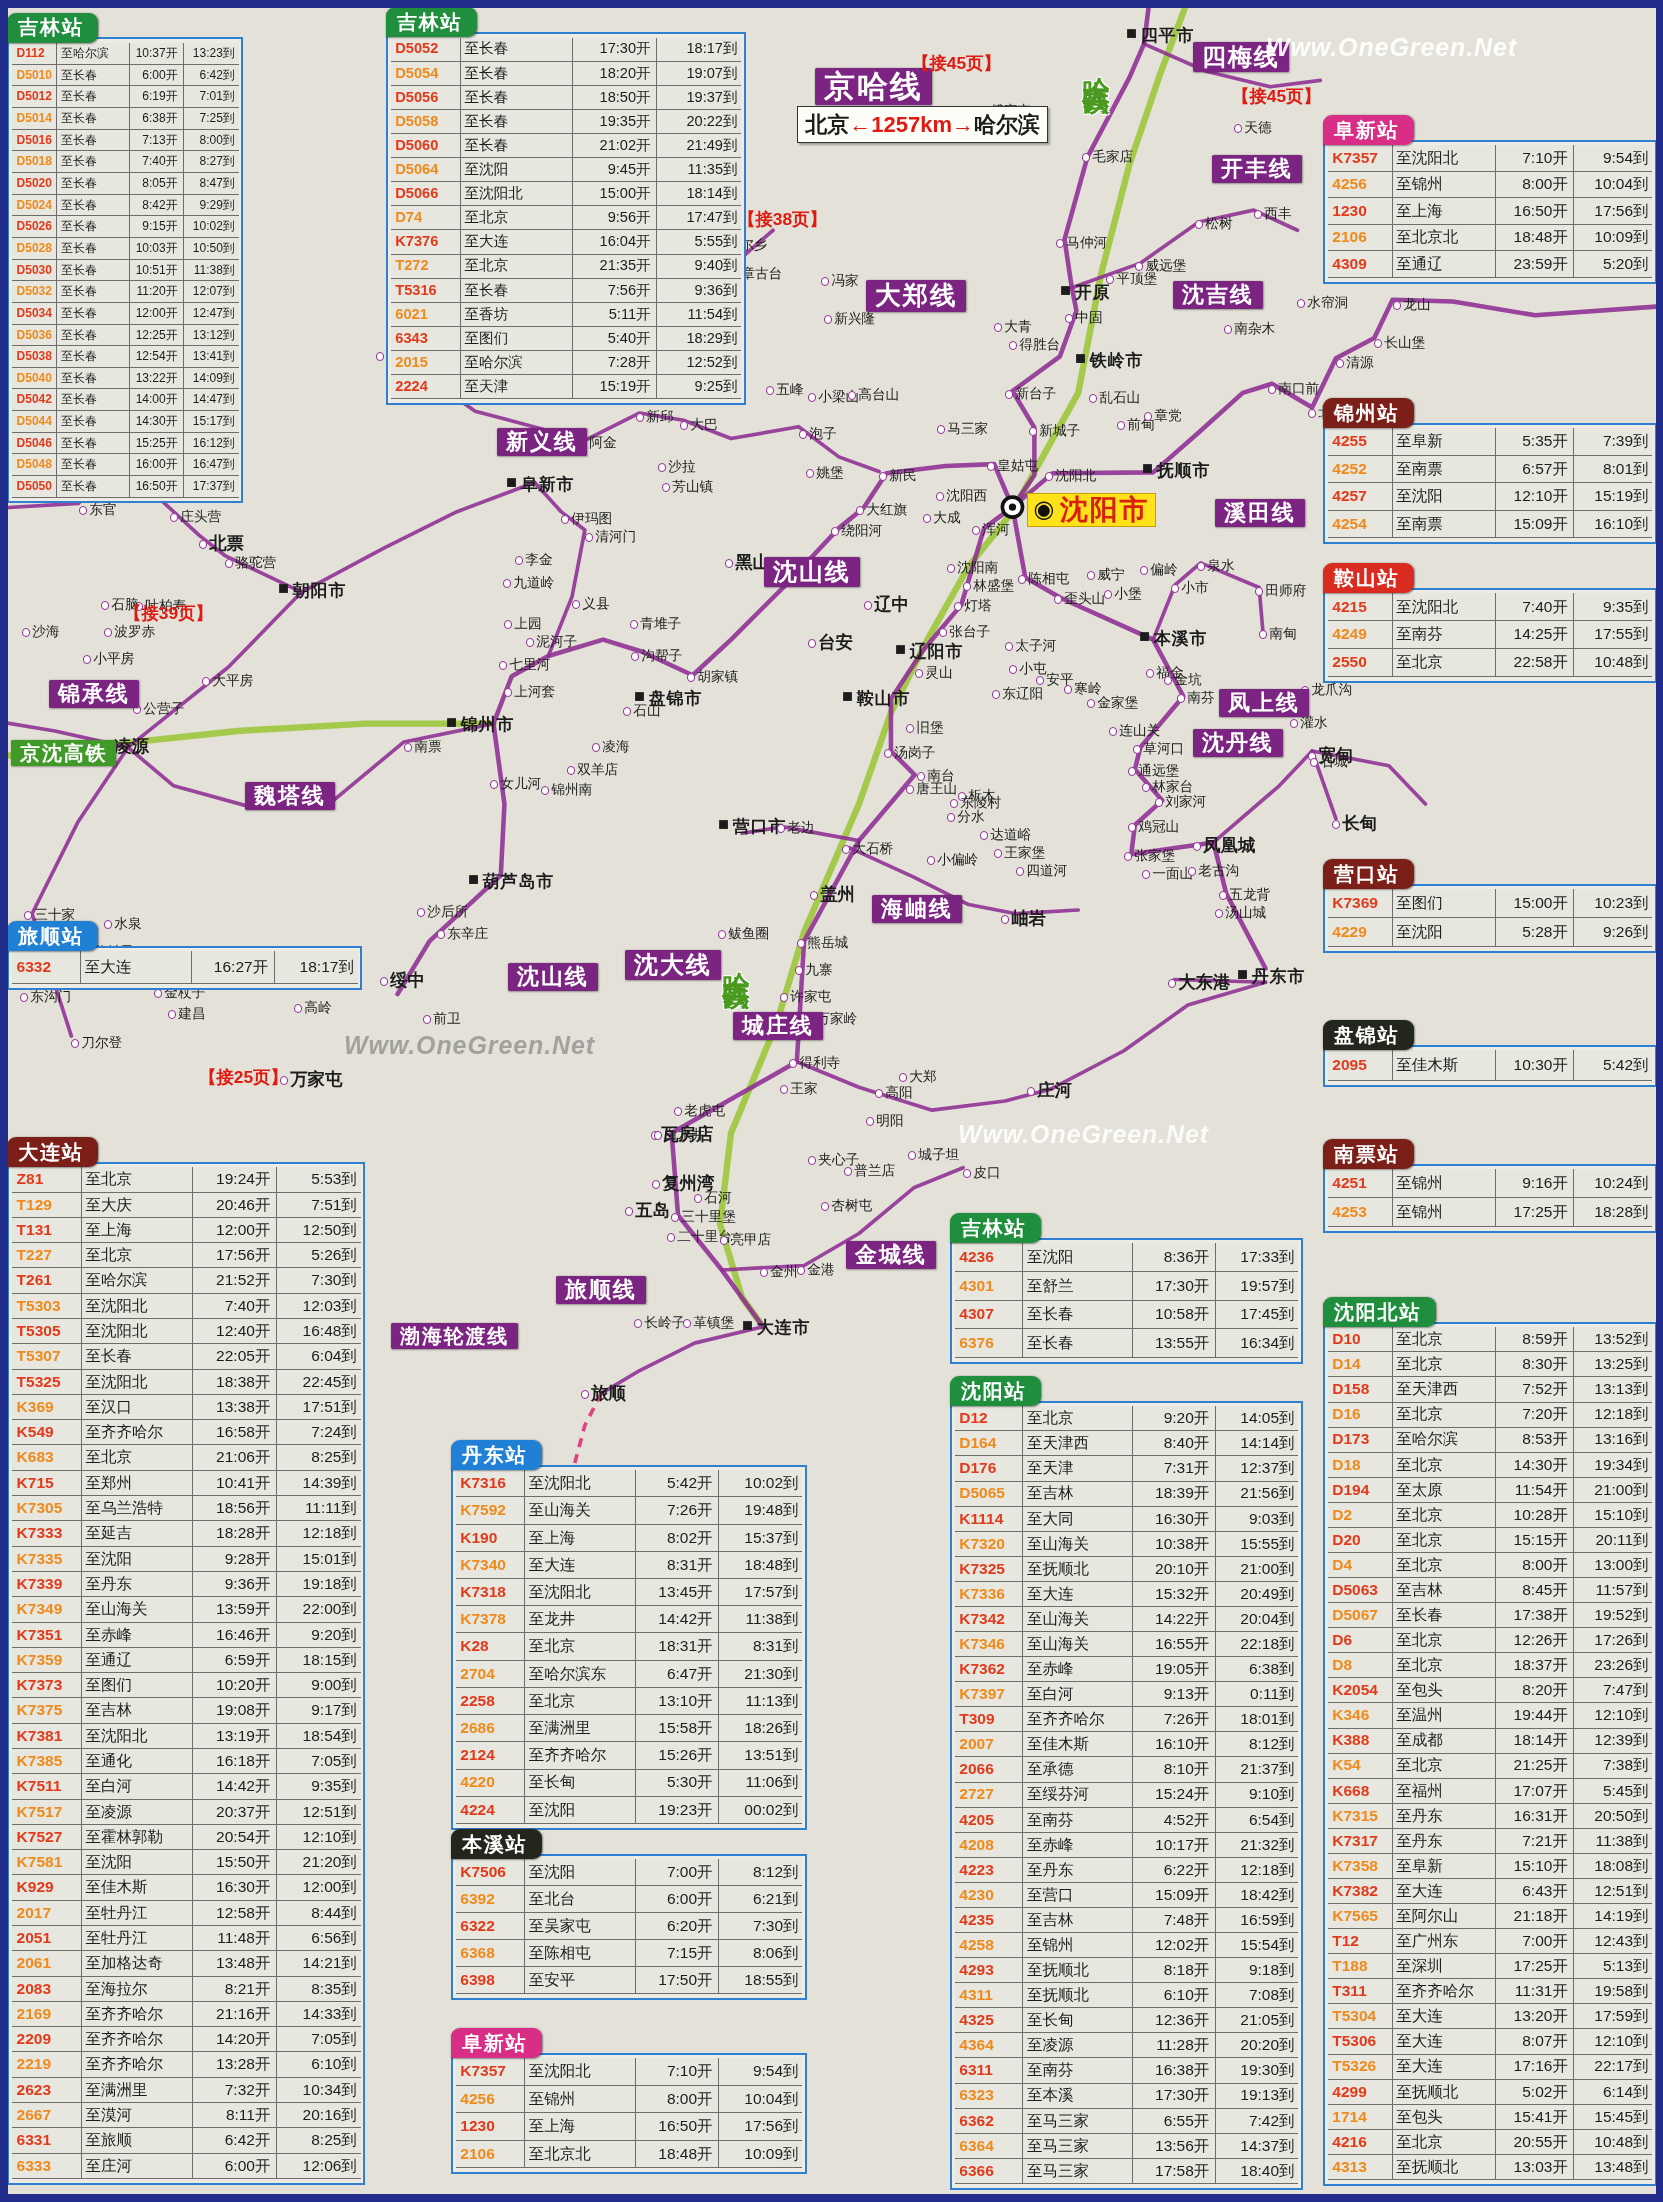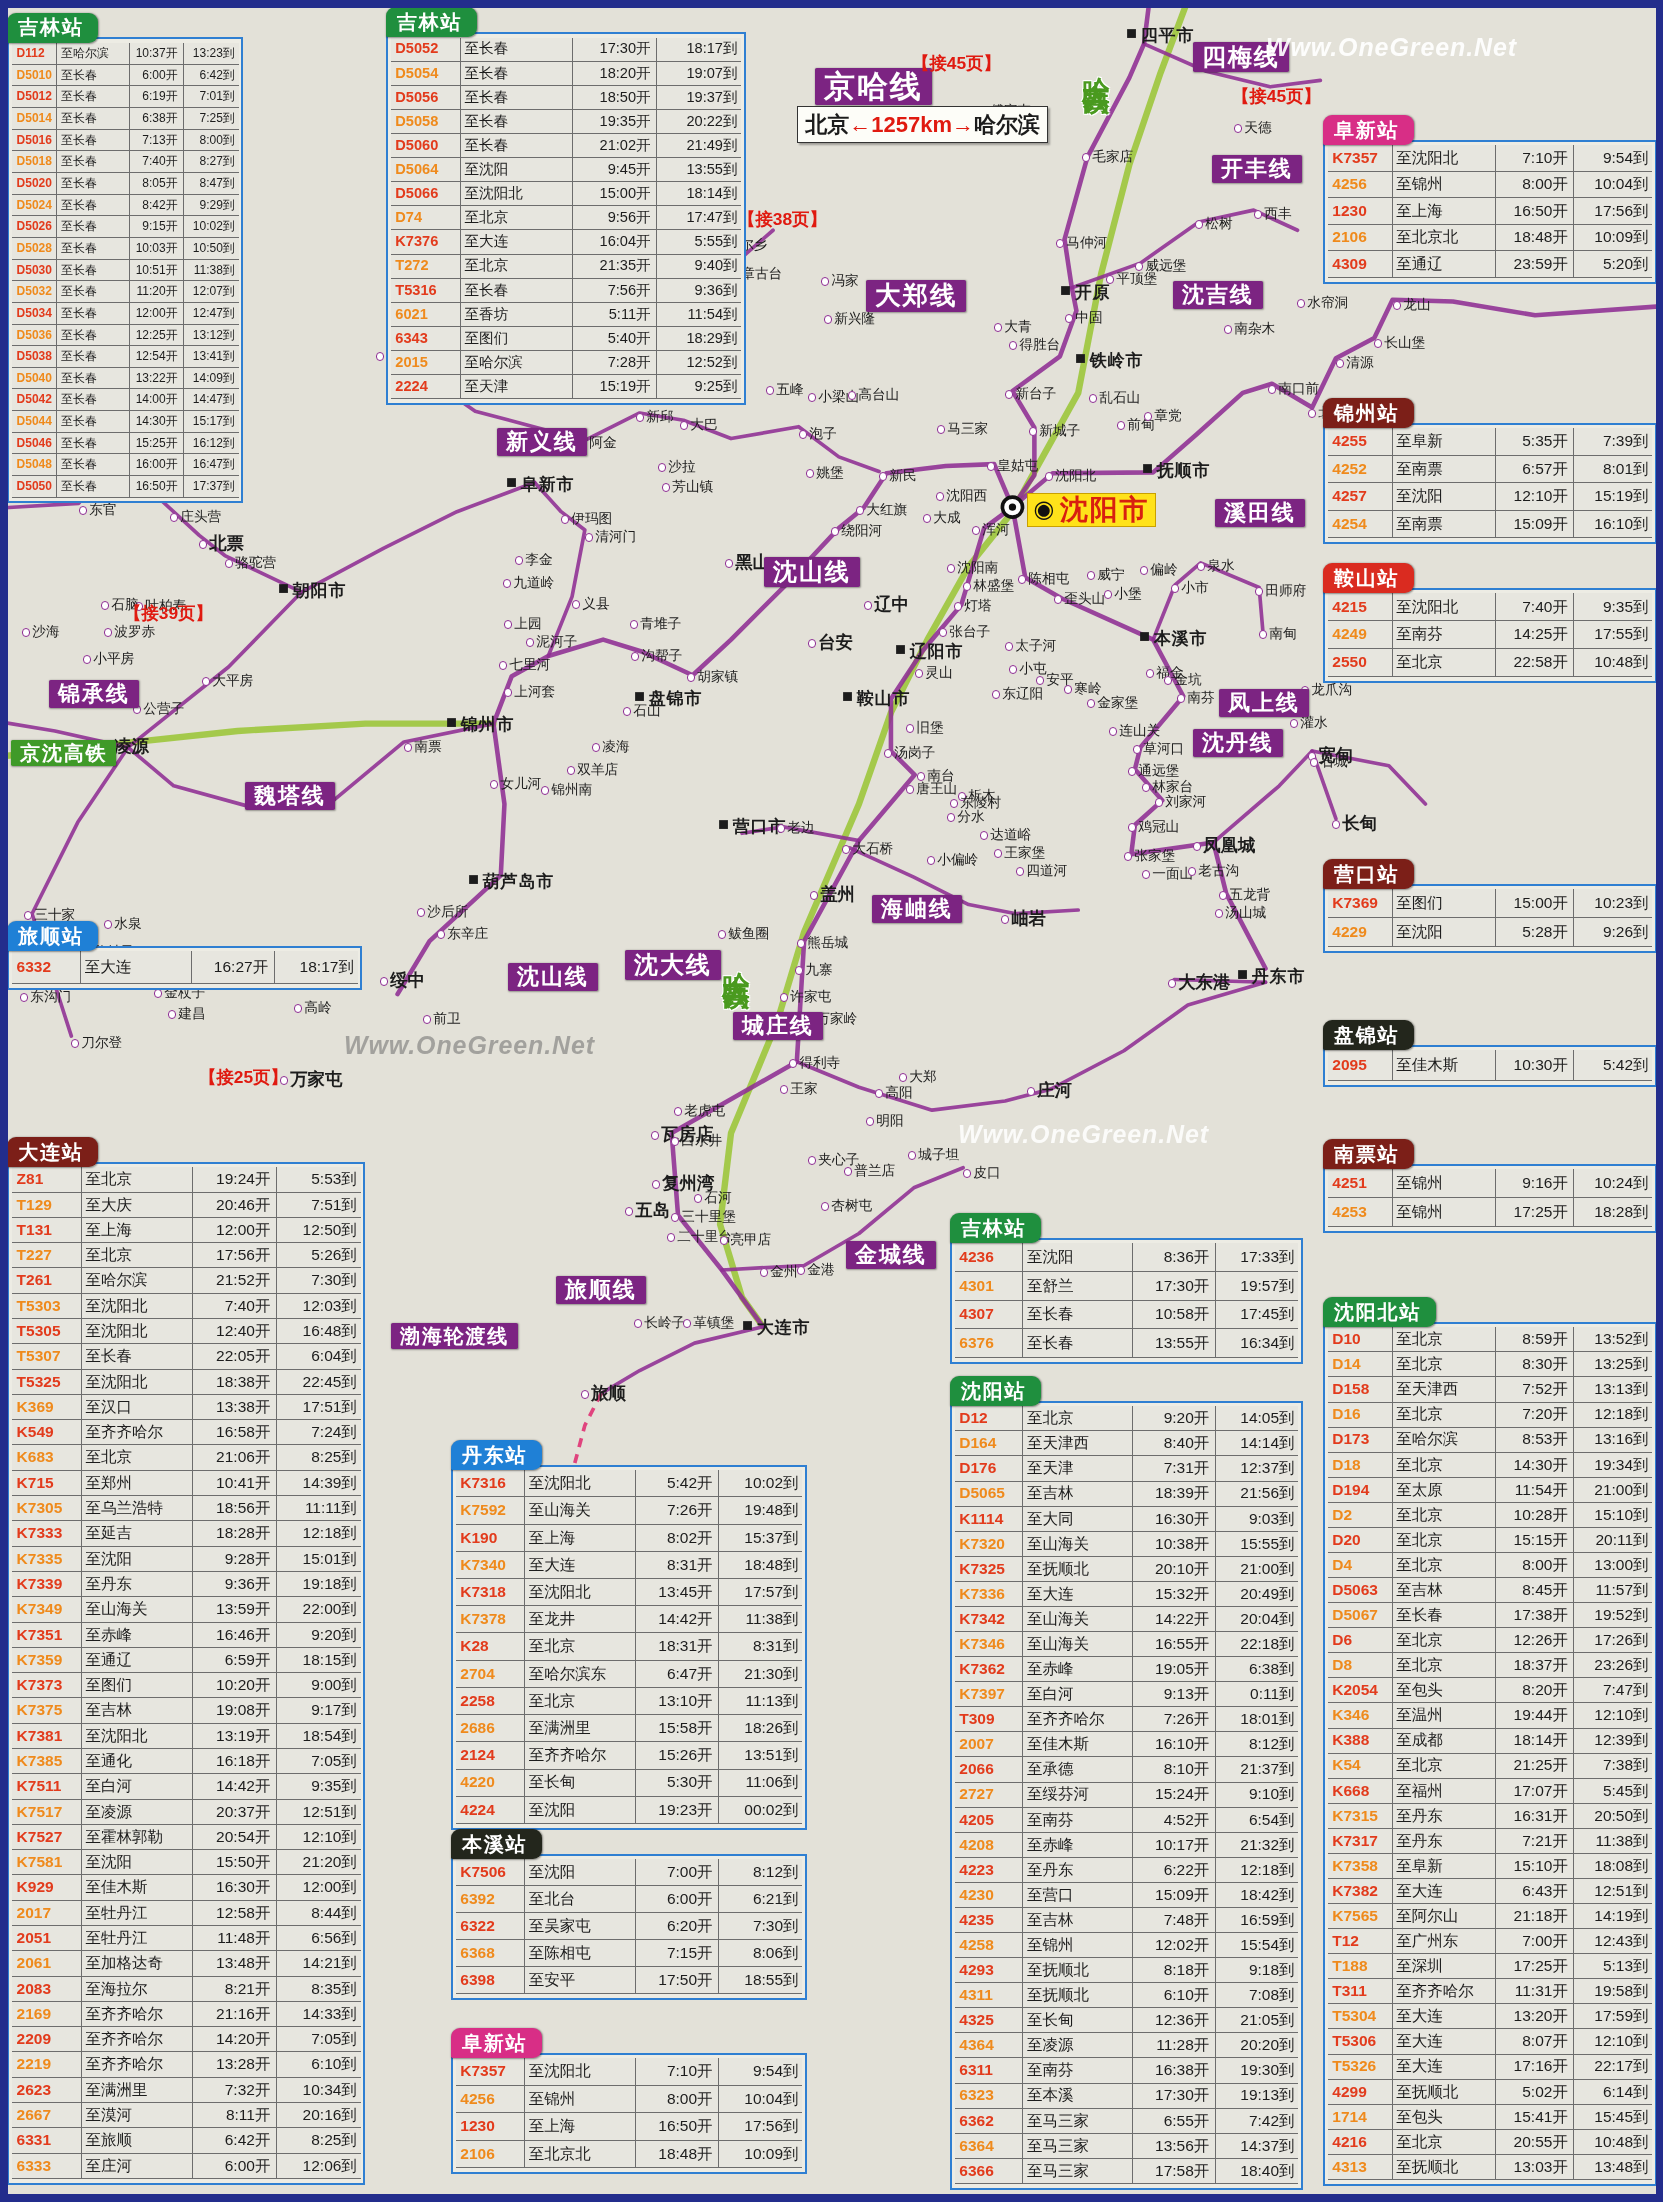--- a/index.html
+++ b/index.html
@@ -274,21 +274,21 @@
       <div class="ml k-station" style="left: 994px; top: 846px;">王家堡</div>
       <div class="ml k-station" style="left: 1016px; top: 864px;">四道河</div>
       <div class="ml k-station" style="left: 718px; top: 927px;">鲅鱼圈</div>
       <div class="ml k-station" style="left: 797px; top: 936px;">熊岳城</div>
       <div class="ml k-station" style="left: 795px; top: 963px;">九寨</div>
       <div class="ml k-station" style="left: 780px; top: 990px;">许家屯</div>
       <div class="ml k-station" style="left: 806px; top: 1012px;">万家岭</div>
       <div class="ml k-station" style="left: 789px; top: 1056px;">得利寺</div>
       <div class="ml k-station" style="left: 780px; top: 1082px;">王家</div>
       <div class="ml k-station" style="left: 674px; top: 1104px;">老虎屯</div>
-      <div class="ml k-station" style="left: 671px; top: 1128px; margin-top: 6px;">白水井</div>
+      <div class="ml k-station" style="left: 654px; top: 1128px;">白水井</div>
       <div class="ml k-station" style="left: 671px; top: 1210px;">三十里堡</div>
       <div class="ml k-station" style="left: 667px; top: 1230px;">二十里台</div>
       <div class="ml k-station" style="left: 694px; top: 1191px;">石河</div>
       <div class="ml k-station" style="left: 720px; top: 1233px;">亮甲店</div>
       <div class="ml k-station" style="left: 821px; top: 1199px;">杏树屯</div>
       <div class="ml k-station" style="left: 844px; top: 1164px;">普兰店</div>
       <div class="ml k-station" style="left: 808px; top: 1153px;">夹心子</div>
       <div class="ml k-station" style="left: 908px; top: 1148px;">城子坦</div>
       <div class="ml k-station" style="left: 963px; top: 1166px;">皮口</div>
       <div class="ml k-station" style="left: 866px; top: 1114px;">明阳</div>
@@ -495,21 +495,21 @@
           <div class="row">
             <span class="c0 n-red">D5060</span>
             <span class="c1">至长春</span>
             <span class="c2">21:02开</span>
             <span class="c3">21:49到</span>
           </div>
           <div class="row">
             <span class="c0 n-org">D5064</span>
             <span class="c1">至沈阳</span>
             <span class="c2">9:45开</span>
-            <span class="c3">13:55到</span>
+            <span class="c3">11:35到</span>
           </div>
           <div class="row">
             <span class="c0 n-red">D5066</span>
             <span class="c1">至沈阳北</span>
             <span class="c2">15:00开</span>
             <span class="c3">18:14到</span>
           </div>
           <div class="row">
             <span class="c0 n-org">D74</span>
             <span class="c1">至北京</span>

